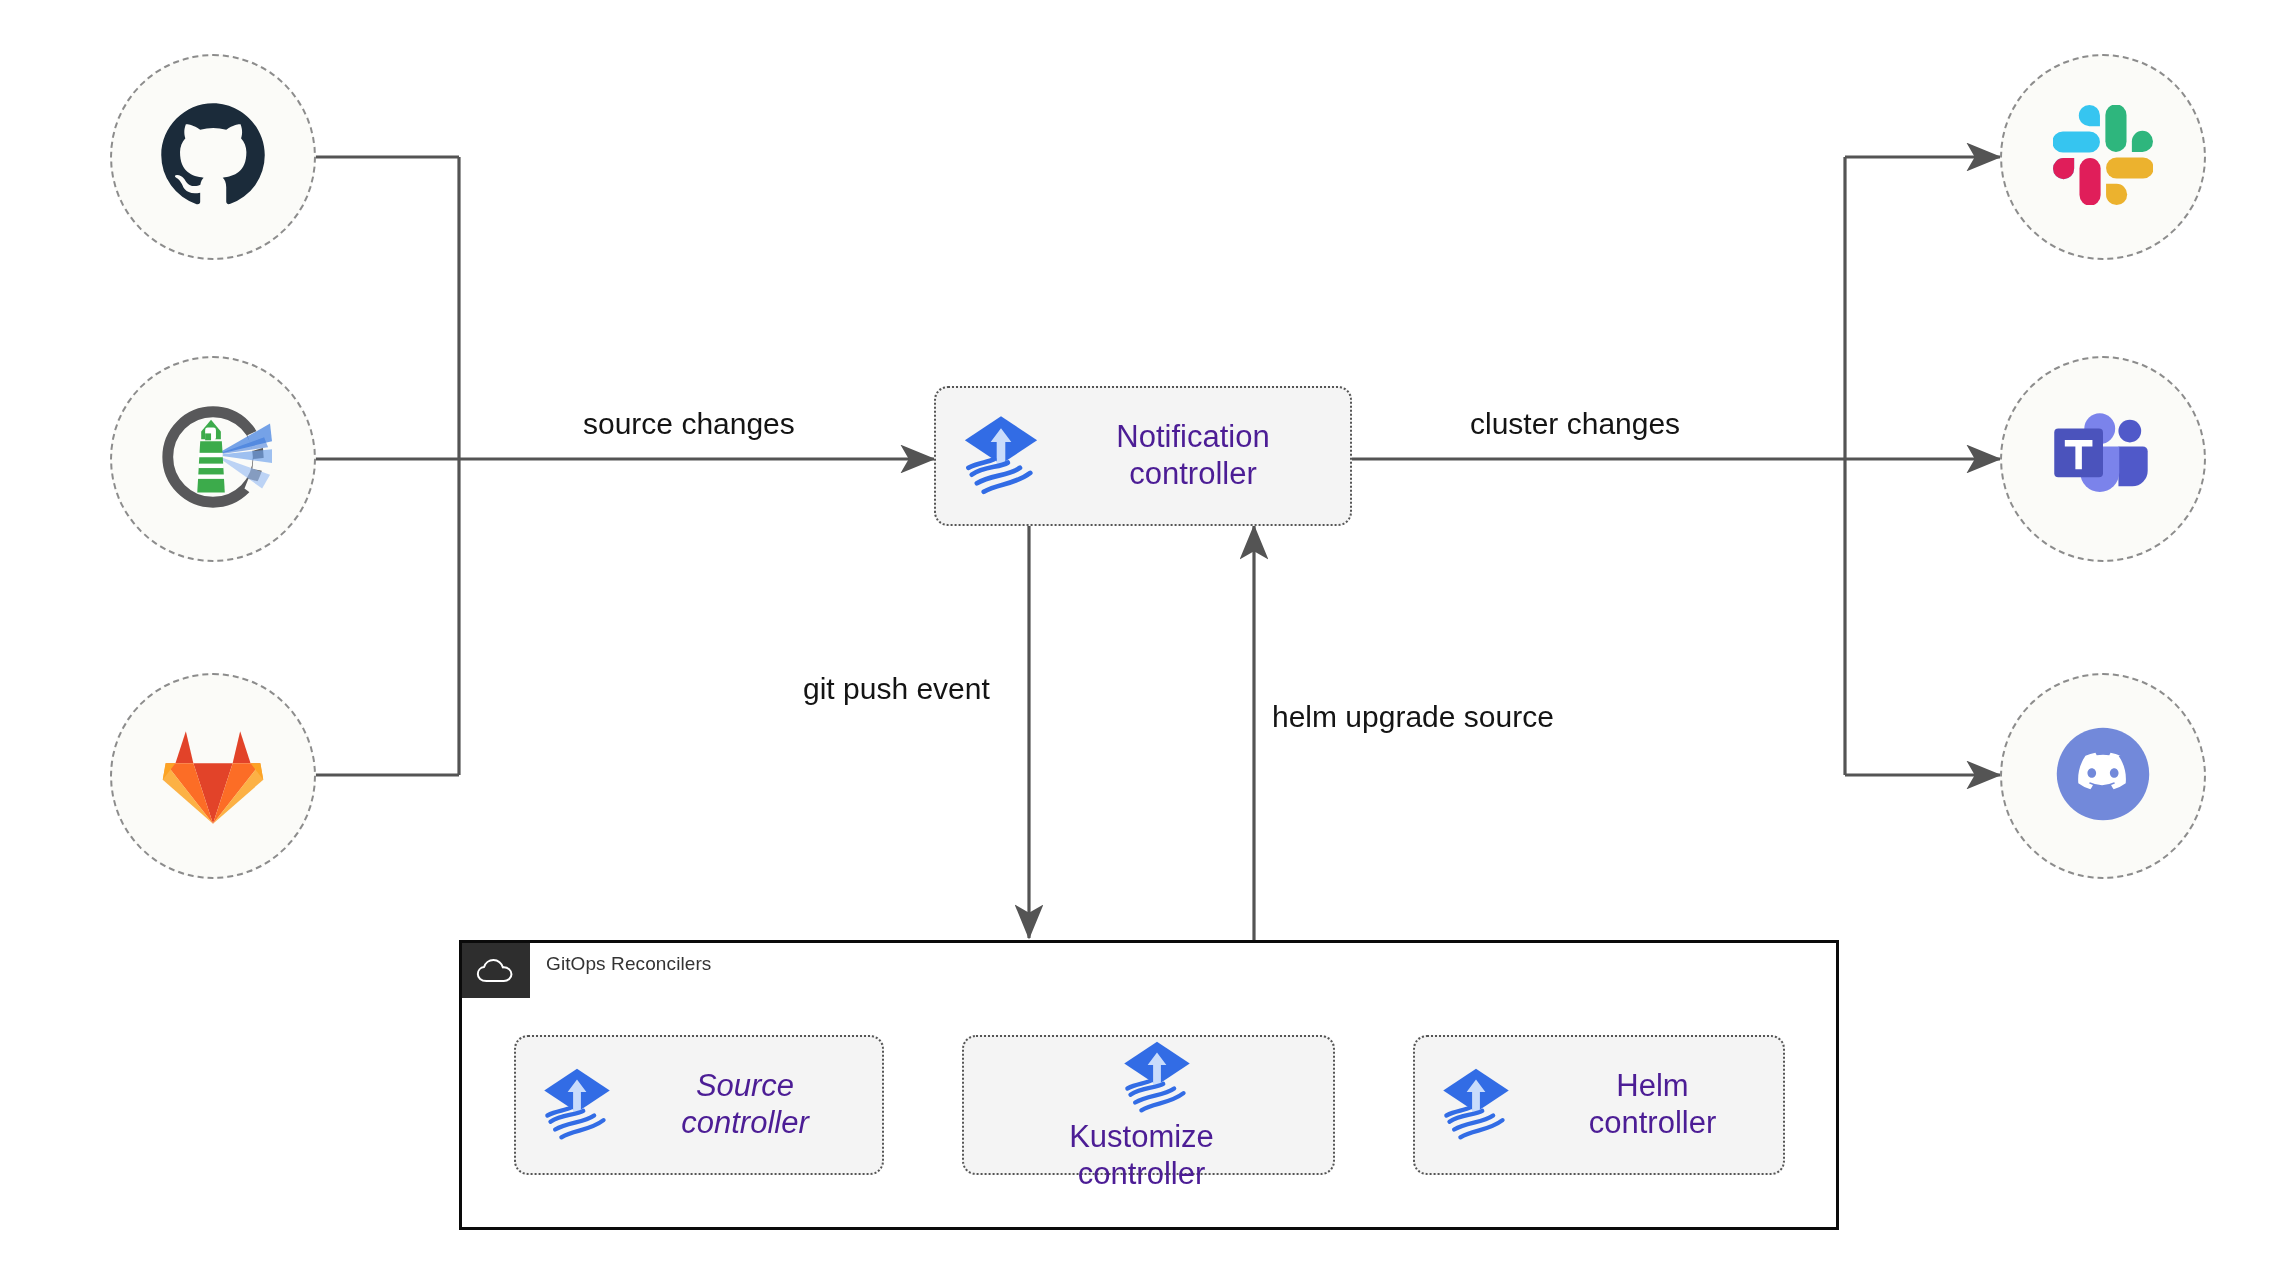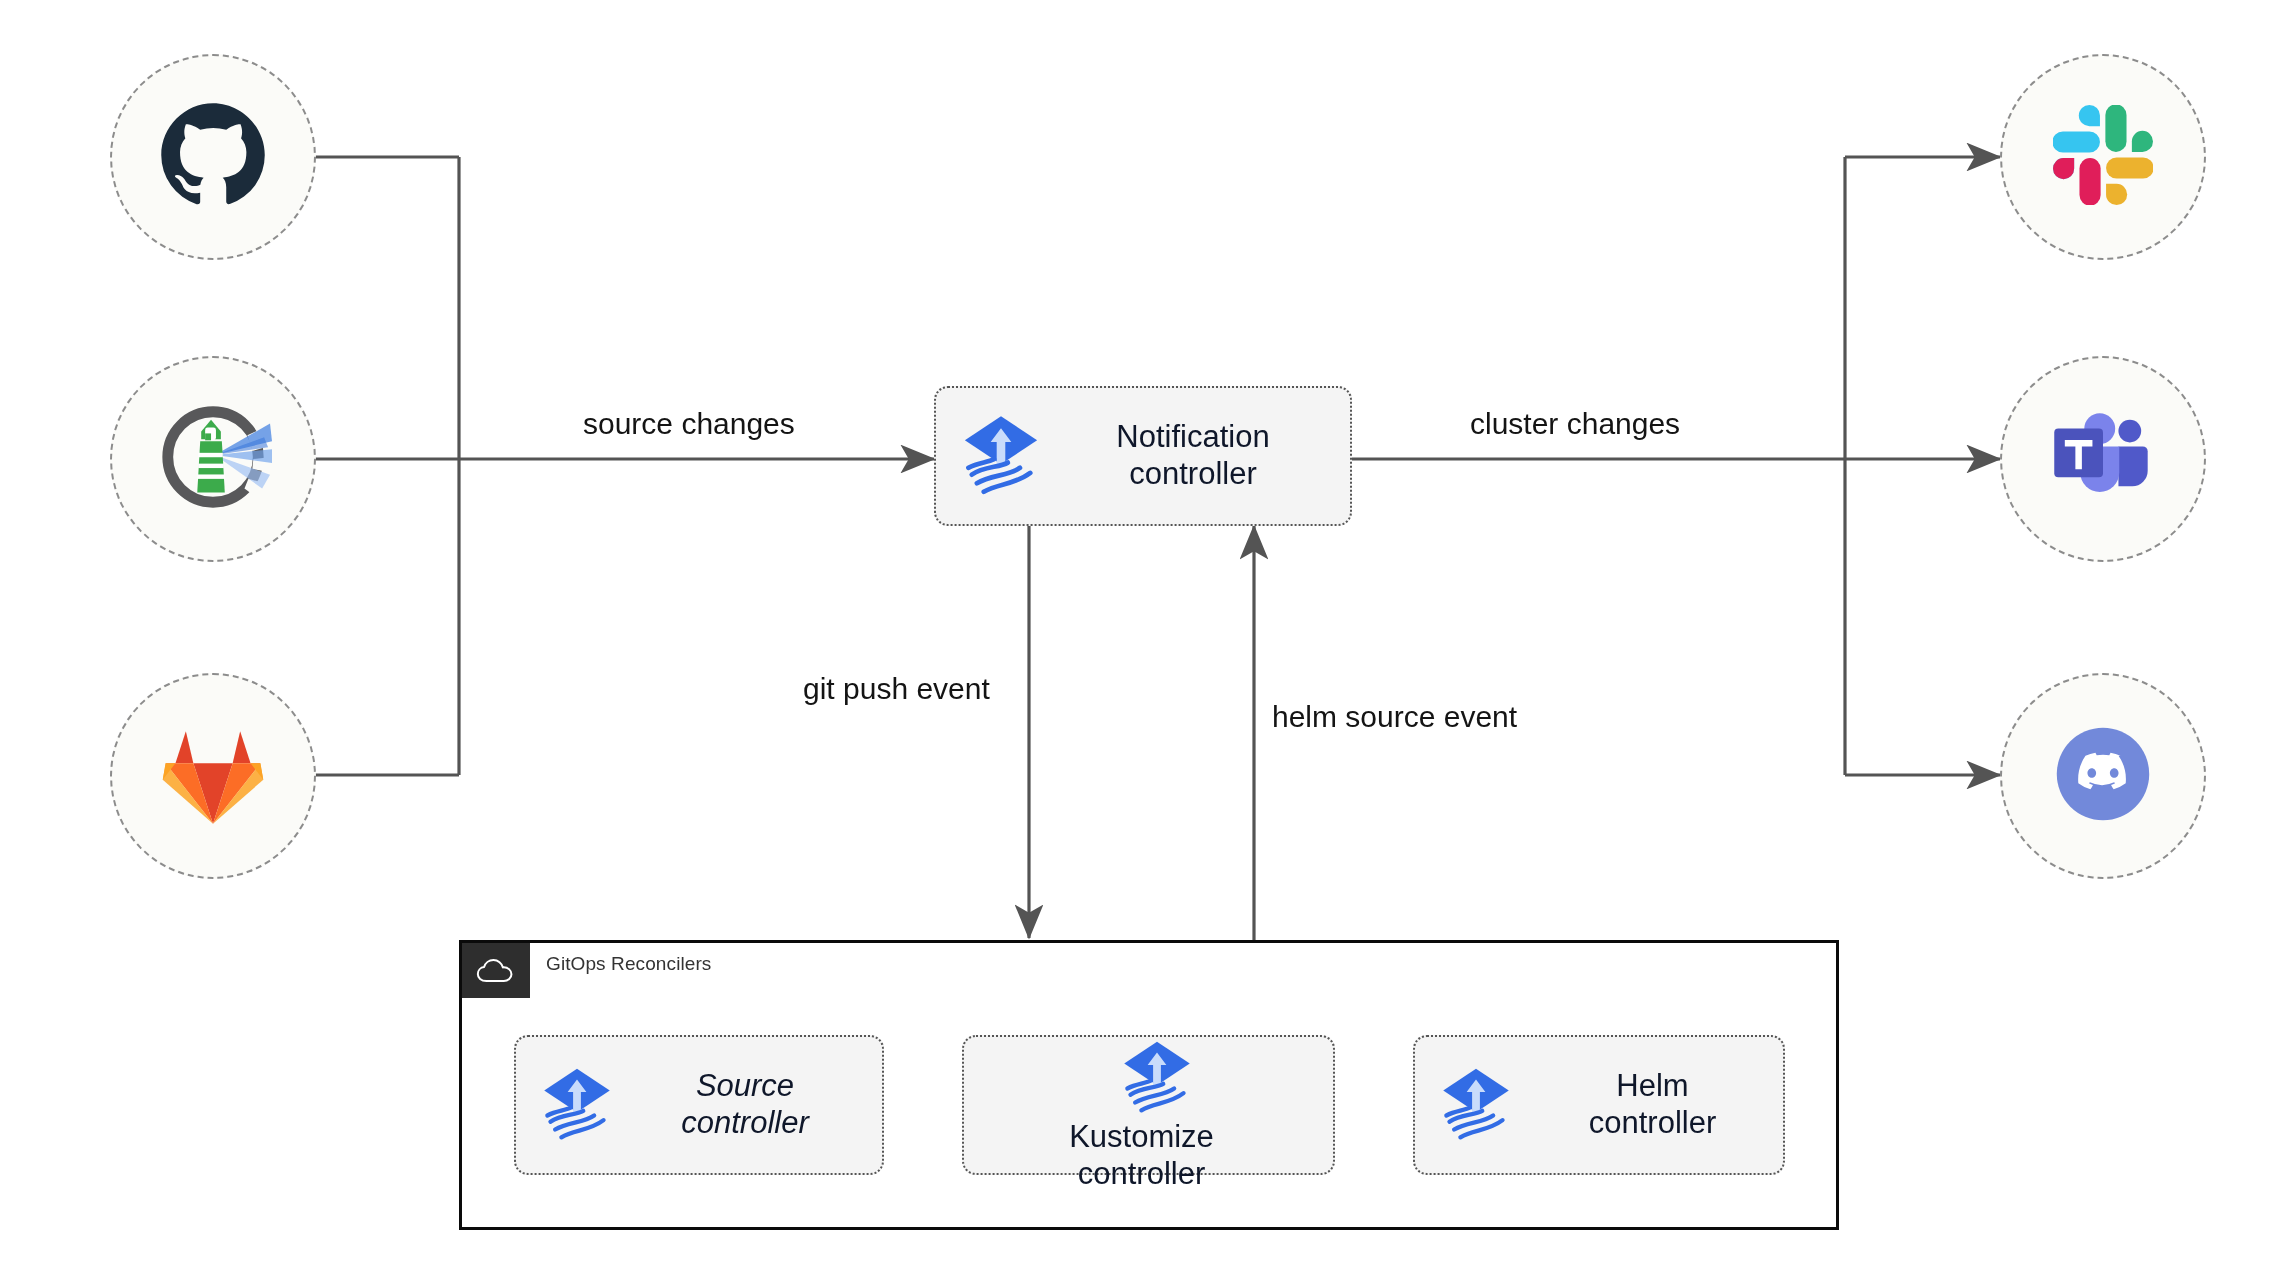--- a/index.html
+++ b/index.html
@@ -59,21 +59,21 @@
   .ctrl-icon {
     flex: 0 0 auto;
     margin-left: 22px;
     margin-right: 6px;
   }
   .ctrl-label {
     flex: 1 1 auto;
     text-align: center;
     font-size: 31px;
     line-height: 1.18;
-    color: #0f172a;
+    color: #4c1d95;
     padding-right: 14px;
     white-space: pre-line;
   }
 
   
   #gitops-container {
     position: absolute;
     left: 459px;
     top: 940px;
     width: 1380px;
@@ -267,21 +267,21 @@
       </svg>
     </span>
   </div>
 
   <div class="edge-label" style="left:583px; top:407px;">source changes</div>
 
   <div class="edge-label" style="left:1470px; top:407px;">cluster changes</div>
 
   <div class="edge-label" style="left:803px; top:672px;">git push event</div>
 
-  <div class="edge-label" style="left:1272px; top:700px;">helm source event</div>
+  <div class="edge-label" style="left:1272px; top:700px;">helm upgrade source</div>
 
   <div id="gitops-container">
     <div id="gitops-badge">
       <svg width="40" height="28" viewBox="0 0 44 30" xmlns="http://www.w3.org/2000/svg">
         <path d="M11.5 26 C5.5 26 2 22.4 2 18.2 C2 14.3 5 11.2 8.9 10.7 C10.2 6.2 14.3 3 19.2 3 C24.2 3 28.5 6.4 29.6 11.1 C29.9 11.05 30.2 11 30.6 11 C35.2 11 39 14.4 39 18.5 C39 22.6 35.2 26 30.6 26 Z" fill="none" stroke="#ffffff" stroke-width="2.2" stroke-linejoin="round"></path>
       </svg>
     </div>
     <div id="gitops-title">GitOps Reconcilers</div>
   </div>
 

